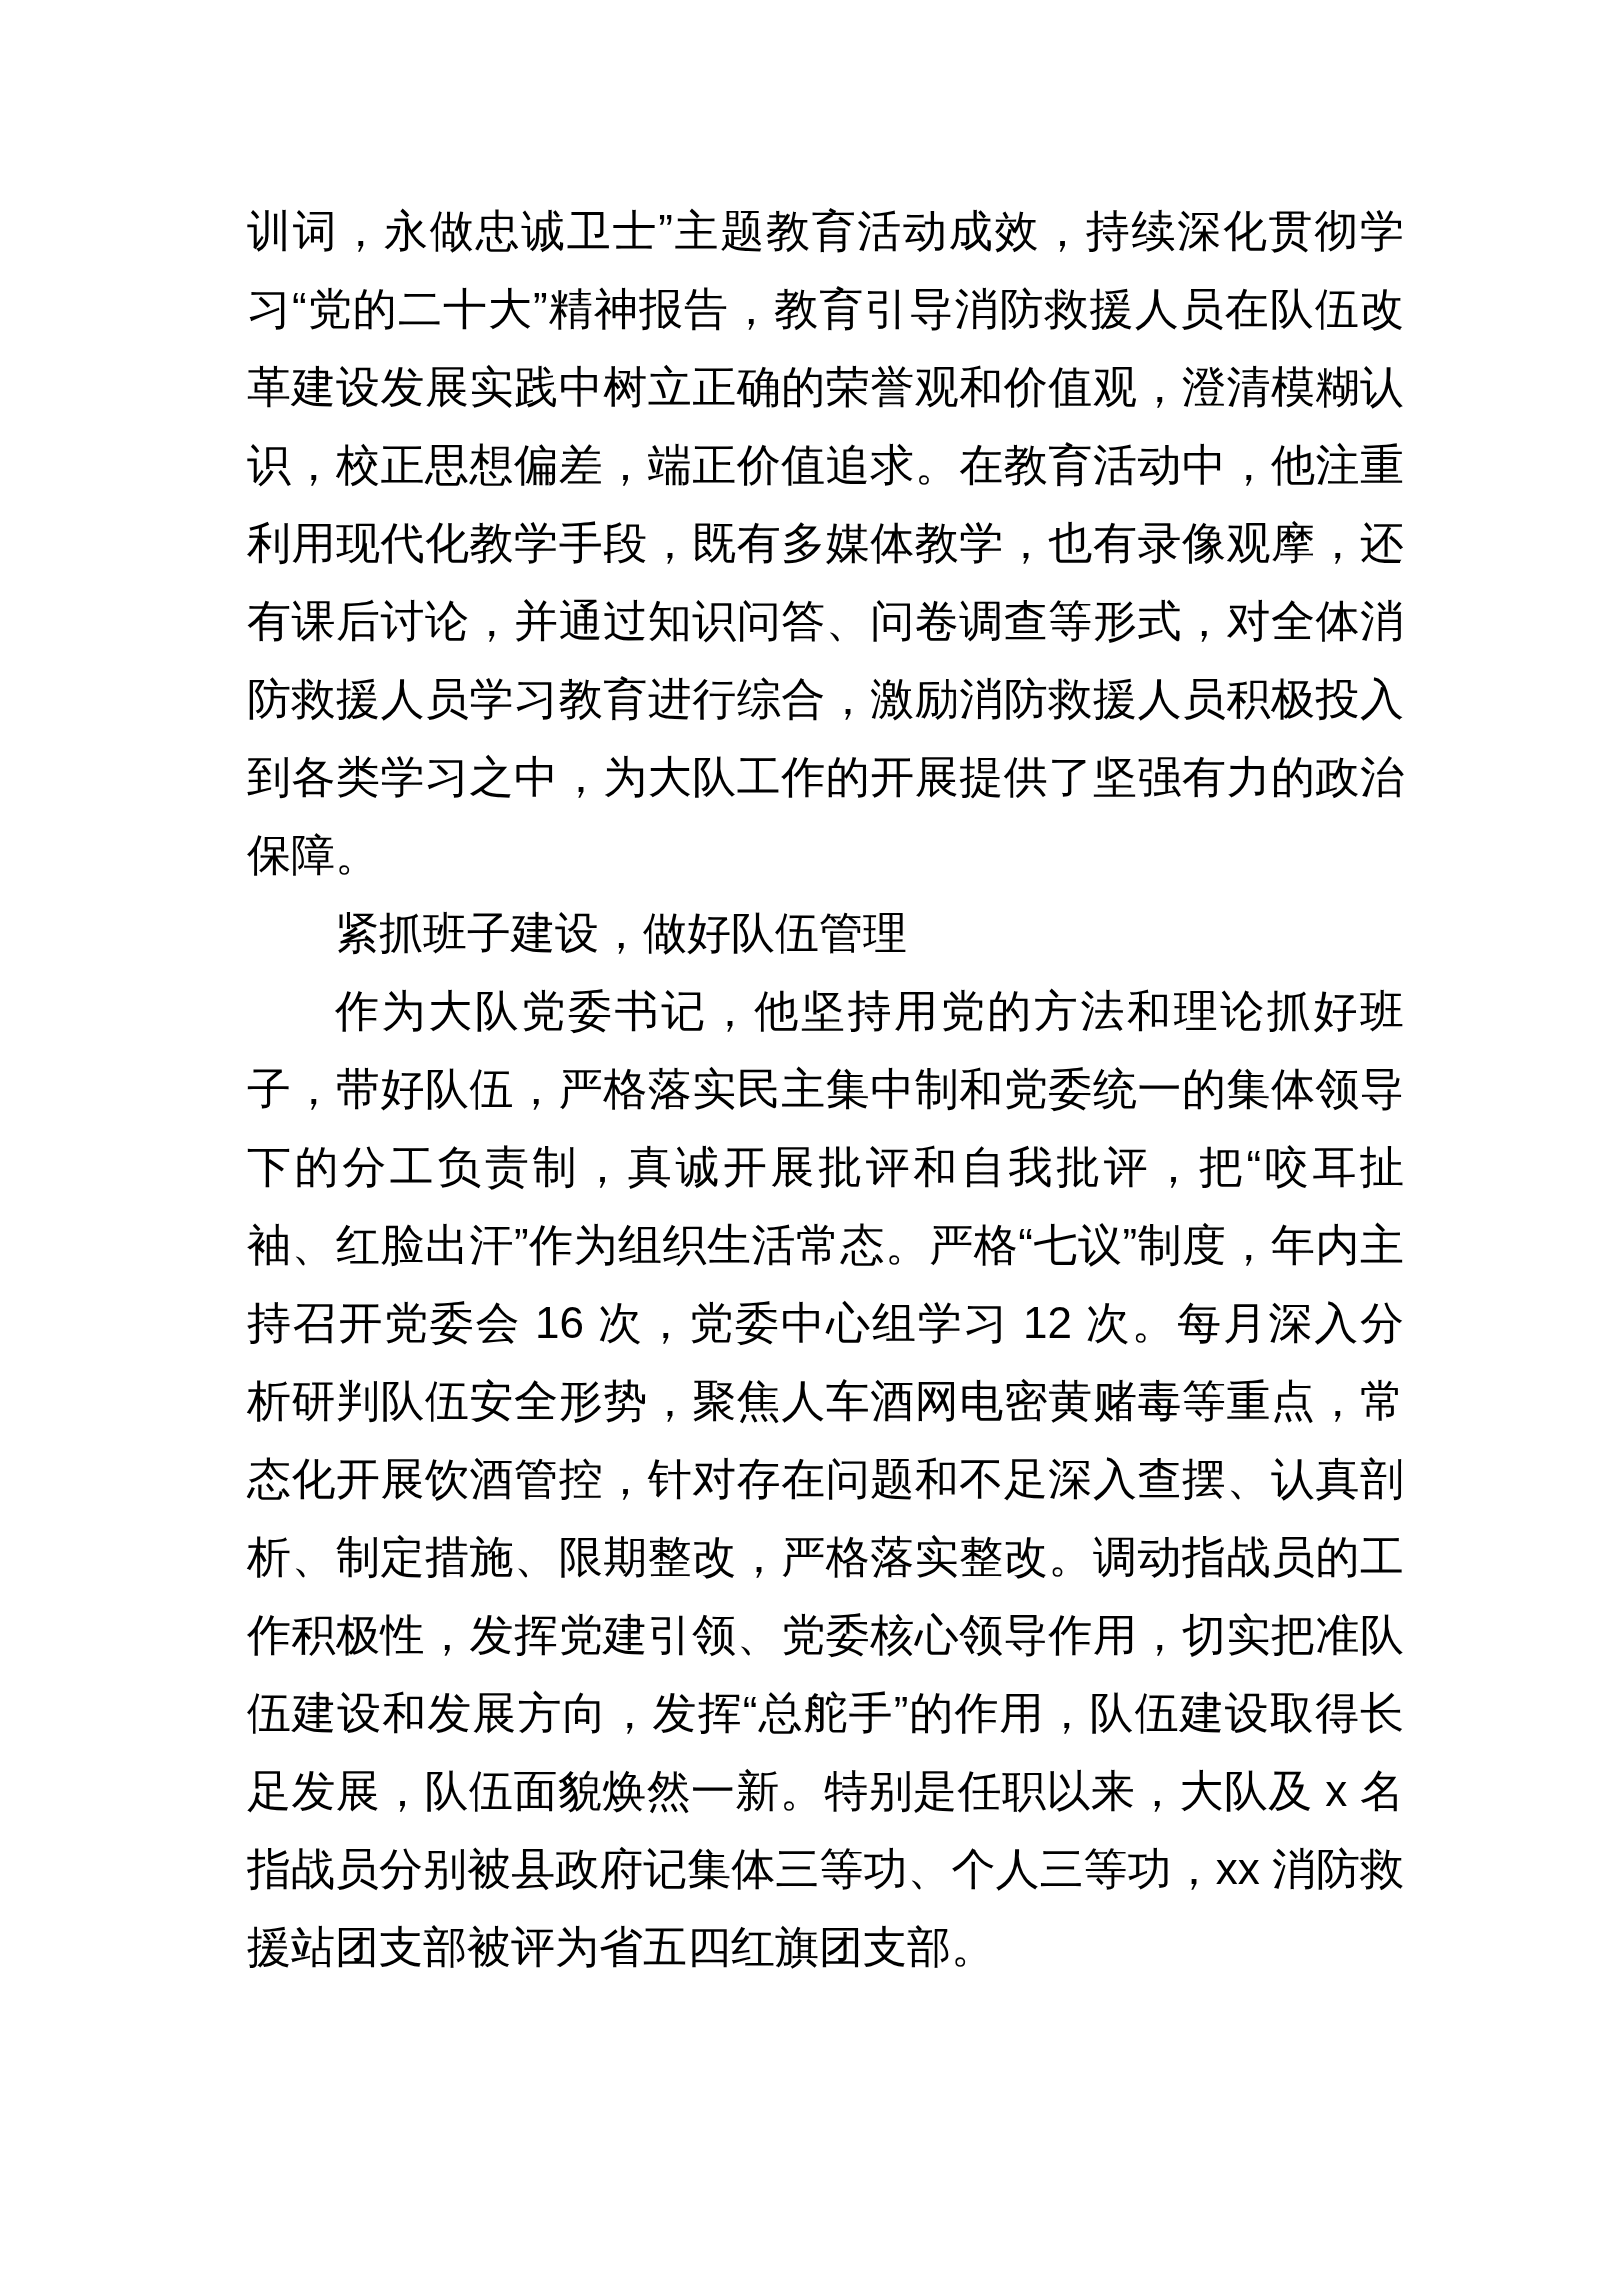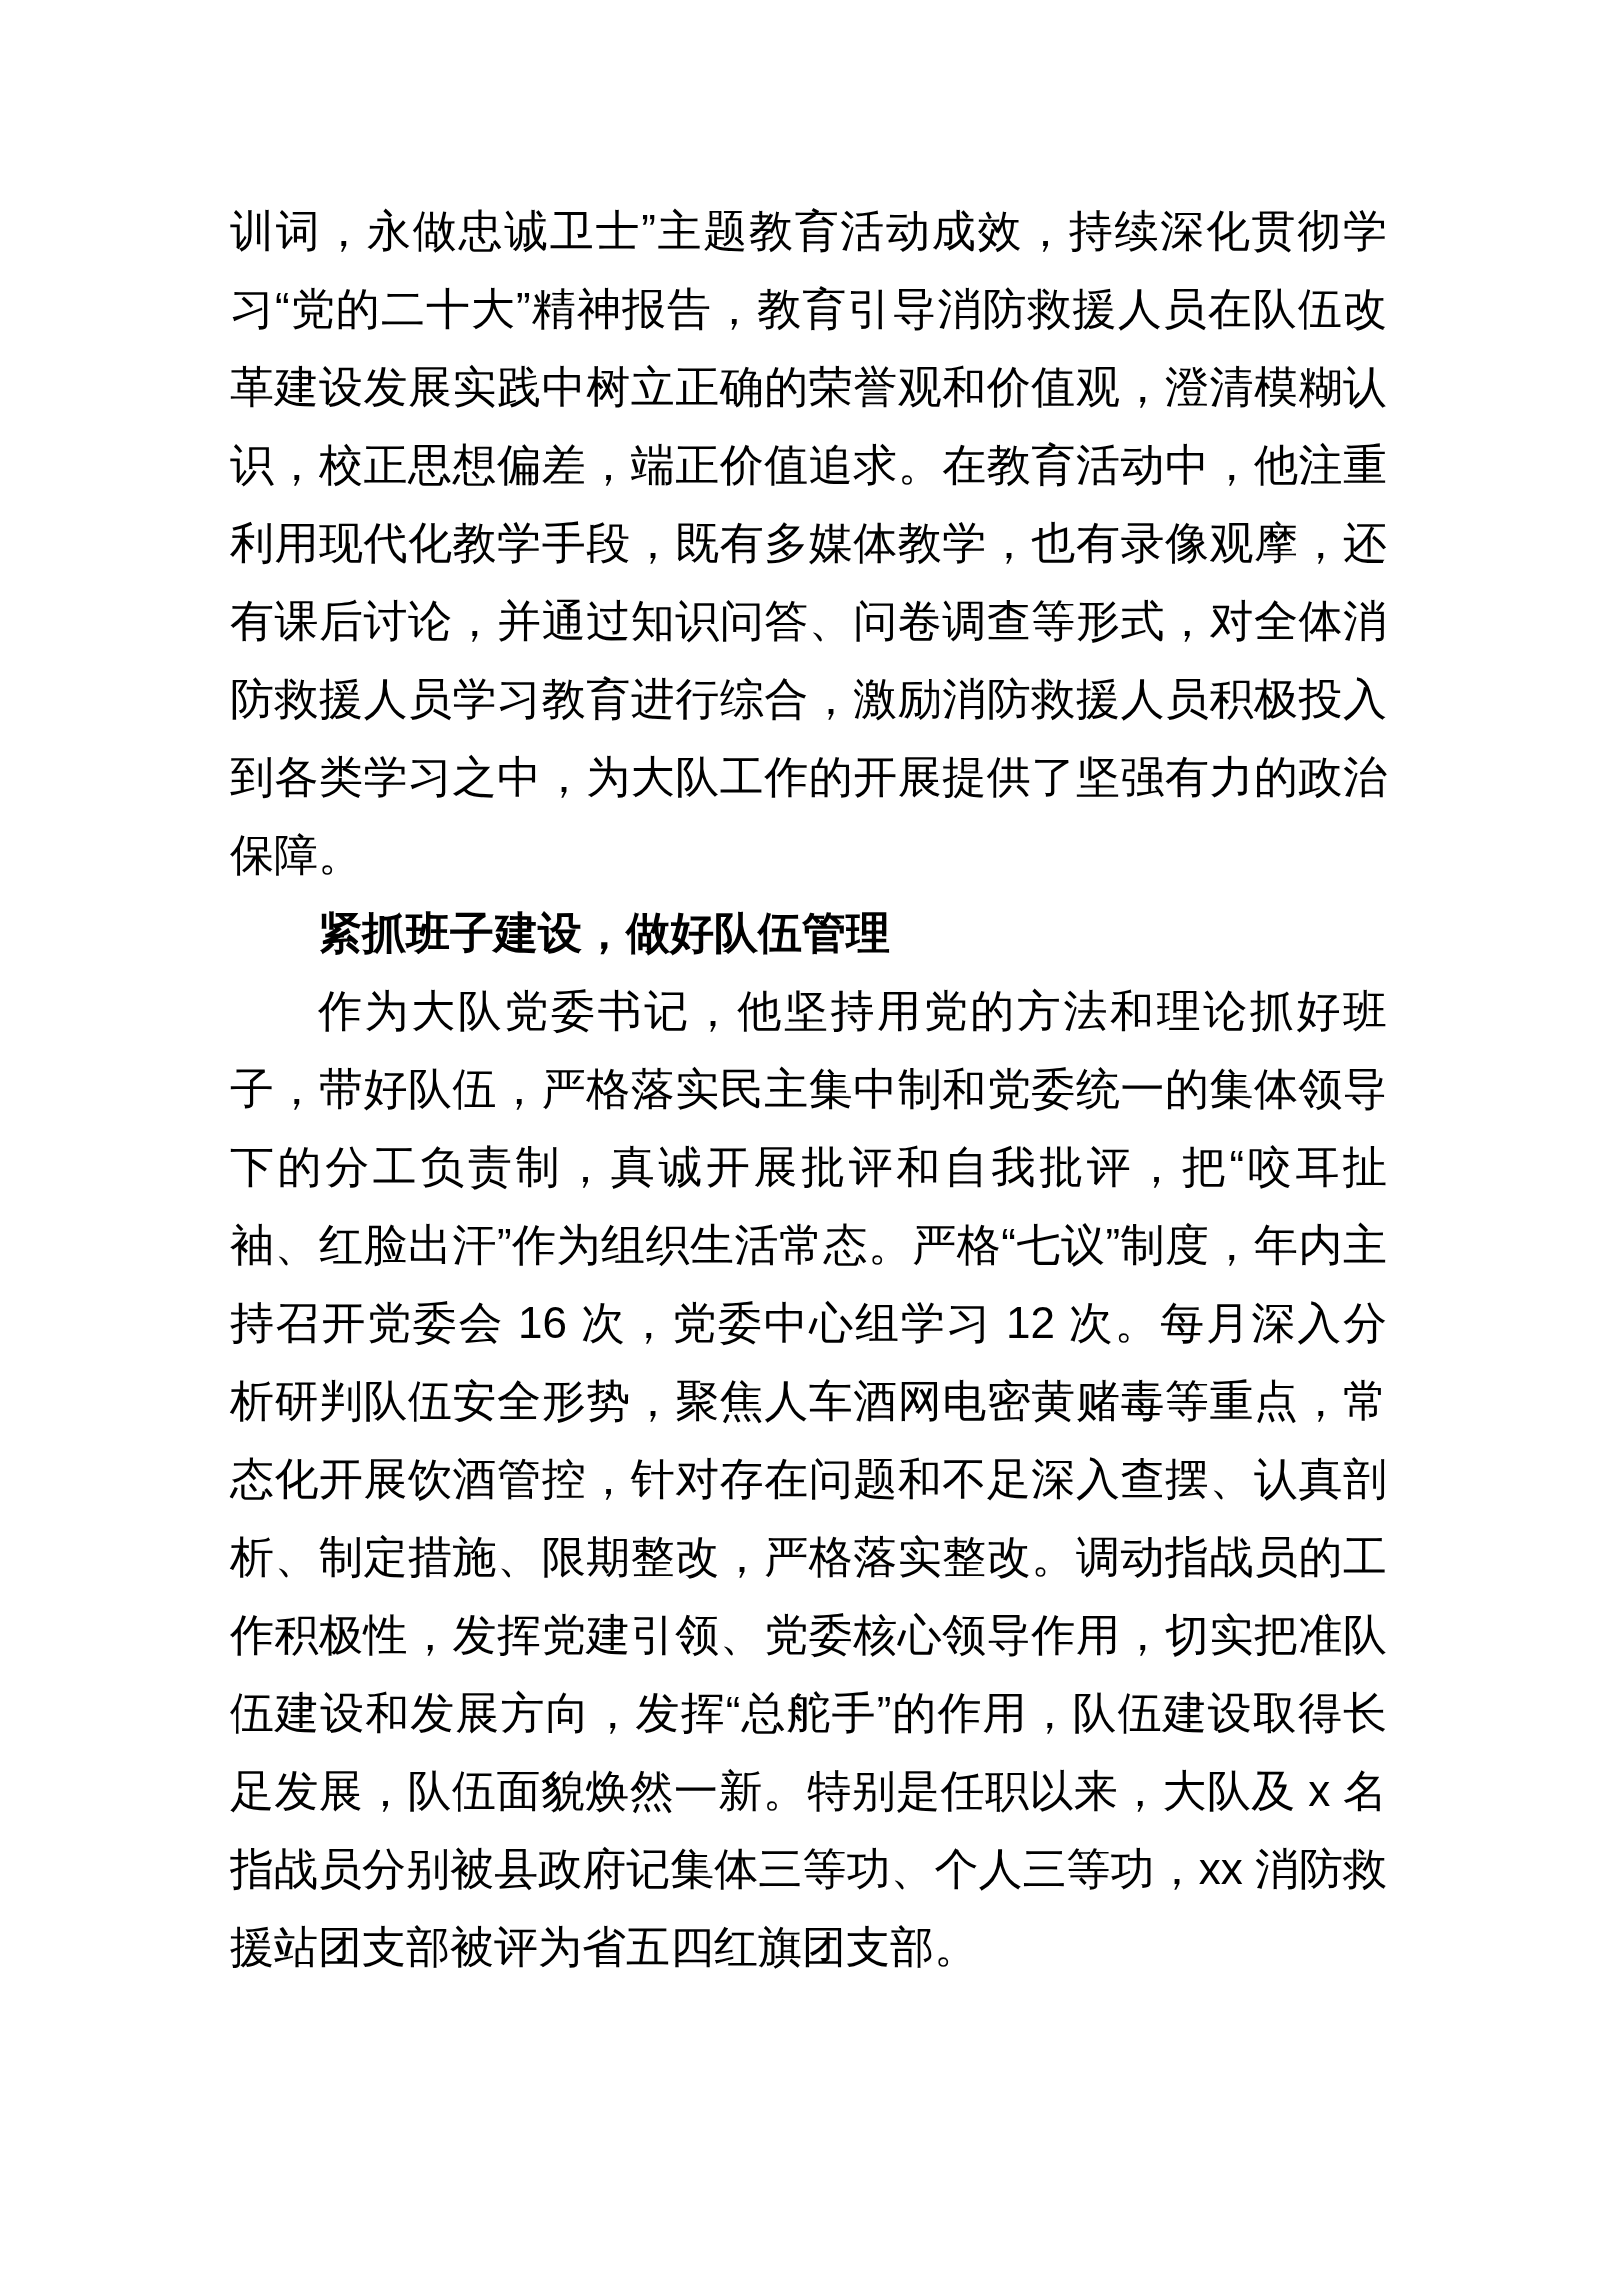--- a/index.html
+++ b/index.html
@@ -14,21 +14,21 @@
   .page {
     position: relative;
     width: 1621px;
     height: 2293px;
     background: #ffffff;
     box-sizing: border-box;
     overflow: hidden;
   }
   .content {
     position: absolute;
-    left: 230px;
+    left: 247px;
     top: 192px;
     width: 1157px;
   }
   .para {
     font-size: 44px;
     line-height: 78px;
     letter-spacing: 0px;
     text-align: justify;
     text-justify: inter-ideograph;
     margin: 0 0 0 0;
@@ -36,21 +36,21 @@
     word-break: break-all;
   }
   .para-indent {
     text-indent: 88px;
   }
   .heading-line {
     font-size: 44px;
     line-height: 78px;
     text-indent: 88px;
     font-family: "Liberation Sans", "DejaVu Sans", sans-serif;
-    font-weight: bold;
+    font-weight: normal;
     margin: 0;
   }
   .body-text {
     font-family: "Liberation Sans", "DejaVu Sans", sans-serif;
   }
 </style>
 </head>
 <body>
 
 <div class="page">

